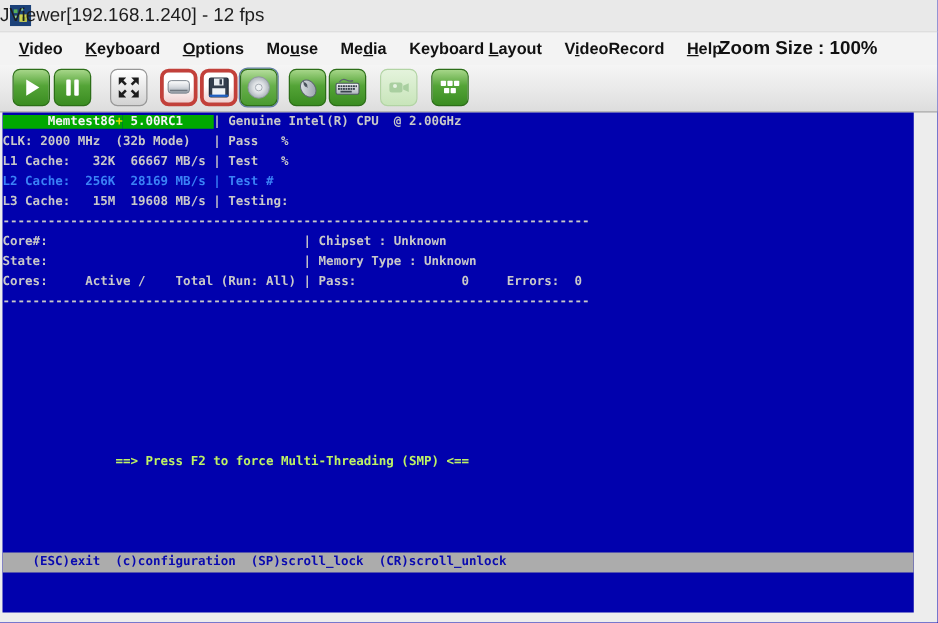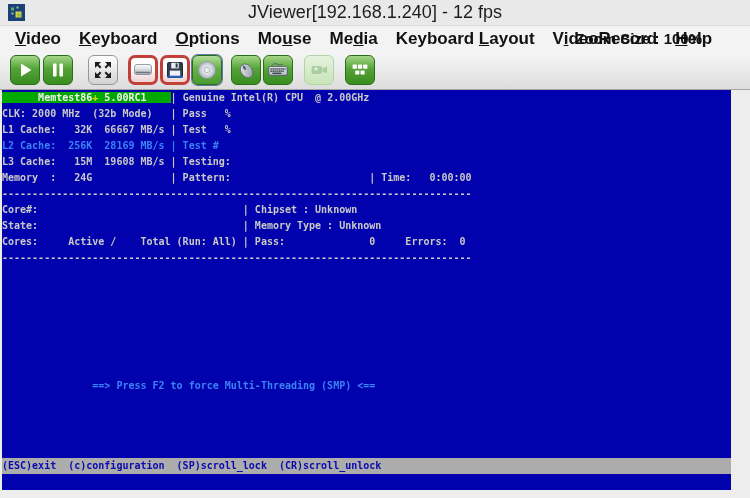--- a/index.html
+++ b/index.html
@@ -5,25 +5,25 @@
   html,body{margin:0;padding:0;}
   body{width:750px;height:498px;position:relative;background:#ededed;
        font-family:"Liberation Sans",sans-serif;overflow:hidden;}
   #window{position:absolute;inset:0;}
 
   
   .titlebar{position:absolute;left:0;top:0;width:750px;height:25px;background:#e9e9e9;
             border-bottom:1px solid #dadada;}
   .titlebar .appicon{position:absolute;left:8px;top:4px;width:17px;height:17px;}
   .titlebar .title{position:absolute;left:0;right:0;top:0;height:25px;line-height:25px;
-                   text-align:center;font-size:18px;color:#1d1d1d;}
+                   text-align:left;font-size:15px;color:#1d1d1d;}
 
   
   .menubar{position:absolute;left:0;top:26px;width:750px;height:26px;background:#f3f3f3;
-           display:flex;align-items:center;font-size:17px;font-weight:bold;color:#111;}
+           display:flex;align-items:center;font-size:13px;font-weight:bold;color:#111;}
   .menubar .mitem{padding:0 9px;height:26px;line-height:26px;cursor:default;}
   .menubar .mitem:first-child{margin-left:6px;}
   .zoomsize{position:absolute;right:48px;top:26px;height:26px;line-height:26px;
             font-size:15px;font-weight:bold;color:#111;}
 
   
   .toolbar{position:absolute;left:0;top:52px;width:750px;height:37px;
            background:linear-gradient(#f5f5f5,#e9e9e9 55%,#dddddd);
            border-bottom:1px solid #a6a6a6;}
   .tbtn{position:absolute;top:3px;width:30px;height:30px;box-sizing:border-box;
@@ -240,34 +240,33 @@
         </span>
       </div>
     </div>
 
   <div class="screen" style="background: rgb(1, 1, 173);">
       <div class="trow"><span style="color: rgb(244, 244, 244); background: rgb(0, 168, 0);">      Memtest86</span><span style="color: rgb(217, 217, 0); background: rgb(0, 168, 0);">+</span><span style="color: rgb(244, 244, 244); background: rgb(0, 168, 0);"> 5.00RC1    </span><span style="color: rgb(201, 201, 201);">| Genuine Intel(R) CPU  @ 2.00GHz</span></div>
       <div class="trow"><span style="color: rgb(201, 201, 201);">CLK: 2000 MHz  (32b Mode)   | Pass   %</span></div>
       <div class="trow"><span style="color: rgb(201, 201, 201); margin-top: 40px;">L1 Cache:   32K  66667 MB/s | Test   %</span></div>
       <div class="trow"><span style="color: #3b82f6;">L2 Cache:  256K  28169 MB/s | Test #</span></div>
       <div class="trow"><span style="color: rgb(201, 201, 201);">L3 Cache:   15M  19608 MB/s | Testing:</span></div>
-      <div class="trow"><span style="color: rgb(201, 201, 201);">Memory  :   24G             | Pattern:                       | Time:   0:00:00</span></div>
       <div class="trow"><span style="color: rgb(201, 201, 201);">------------------------------------------------------------------------------</span></div>
       <div class="trow"><span style="color: rgb(201, 201, 201);">Core#:                                  | Chipset : Unknown</span></div>
       <div class="trow"><span style="color: rgb(201, 201, 201);">State:                                  | Memory Type : Unknown</span></div>
       <div class="trow"><span style="color: rgb(201, 201, 201);">Cores:     Active /    Total (Run: All) | Pass:              0     Errors:  0</span></div>
       <div class="trow"><span style="color: rgb(201, 201, 201);">------------------------------------------------------------------------------</span></div>
       <div class="trow"></div>
       <div class="trow"></div>
       <div class="trow"></div>
       <div class="trow"></div>
       <div class="trow"></div>
       <div class="trow"></div>
       <div class="trow"></div>
-      <div class="trow"><span style="color: #3b82f6; margin-top: 17px;">               ==&gt; Press F2 to force Multi-Threading (SMP) &lt;==</span></div>
-      <div class="trow"></div>
-      <div class="trow"></div>
-      <div class="trow"></div>
-      <div class="trow"></div>
-      <div class="trow" style="background: rgb(172, 172, 172);"><span style="color: rgb(9, 9, 176);">(ESC)exit  (c)configuration  (SP)scroll_lock  (CR)scroll_unlock</span></div>
+      <div class="trow"><span style="color: #bef264; margin-top: 17px;">               ==&gt; Press F2 to force Multi-Threading (SMP) &lt;==</span></div>
+      <div class="trow"></div>
+      <div class="trow"></div>
+      <div class="trow"></div>
+      <div class="trow"></div>
+      <div class="trow" style="background: rgb(172, 172, 172); padding-left: 24px;"><span style="color: rgb(9, 9, 176);">(ESC)exit  (c)configuration  (SP)scroll_lock  (CR)scroll_unlock</span></div>
     </div>
 
 </div>
 
 </body></html>

